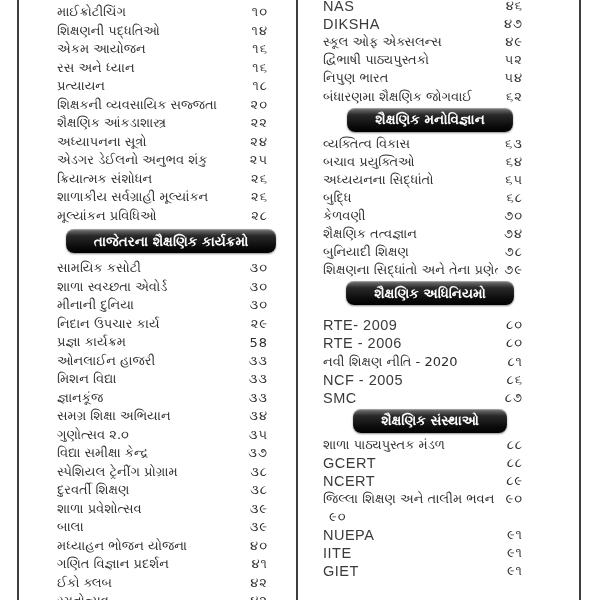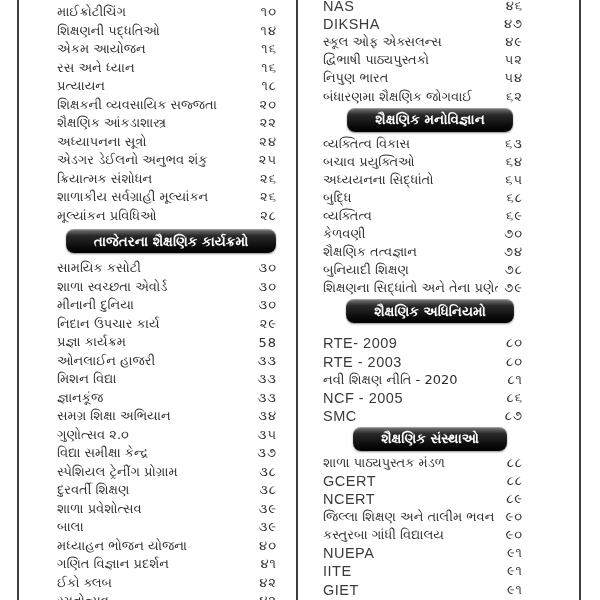--- a/index.html
+++ b/index.html
@@ -17,21 +17,21 @@
   .col-right{left:323px;width:214px;top:-3px;}
   .row{
     display:flex;justify-content:space-between;align-items:center;
     white-space:nowrap;color:#2e2e2e;flex:0 0 auto;
   }
   .col-left .row{height:18.5px;font-size:13px;text-align:right;}
   .col-right .row{height:18.1px;font-size:13px;}
   .row .title{overflow:hidden;text-overflow:clip;}
   .row .title.latin{font-family:"Liberation Sans", sans-serif;font-size:14.5px;color:#3a3a3a;letter-spacing:0.5px;}
   .row .pg{font-size:13px;letter-spacing:1px;color:#2e2e2e;padding-left:6px;}
-  .col-left .row .pg{margin-right:8px;}
+  .col-left .row .pg{margin-right:17px;}
   .col-right .row .pg{margin-right:14px;}
   .section-header{
     align-self:center;
     width:-moz-fit-content;width:fit-content;
     height:24px;border-radius:8px;
     display:flex;align-items:center;justify-content:center;
     padding:0 28px;
     background:linear-gradient(#7a7a7a, #2a2a2a 28%, #0b0b0b 75%, #000);
     color:#ffffff;font-weight:bold;font-size:13.5px;white-space:nowrap;
     box-shadow:0 1px 2px rgba(0,0,0,0.45), inset 0 1px 1px rgba(255,255,255,0.35);
@@ -214,24 +214,20 @@
       </div>
       <div class="row">
         <span class="title">અધ્યયનના સિદ્ધાંતો</span>
         <span class="pg">૬૫</span>
       </div>
       <div class="row">
         <span class="title">બુદ્ધિ</span>
         <span class="pg">૬૮</span>
       </div>
       <div class="row">
-        <span class="title">વ્યક્તિત્વ</span>
-        <span class="pg">૬૯</span>
-      </div>
-      <div class="row">
         <span class="title">કેળવણી</span>
         <span class="pg">૭૦</span>
       </div>
       <div class="row">
         <span class="title">શૈક્ષણિક તત્વજ્ઞાન</span>
         <span class="pg">૭૪</span>
       </div>
       <div class="row">
         <span class="title">બુનિયાદી શિક્ષણ</span>
         <span class="pg">૭૮</span>
@@ -242,21 +238,21 @@
       </div>
       <div class="section-header">
         <span>શૈક્ષણિક અધિનિયમો</span>
       </div>
       <div class="gap-after-header"></div>
       <div class="row">
         <span class="title latin">RTE- 2009</span>
         <span class="pg">૮૦</span>
       </div>
       <div class="row">
-        <span class="title latin">RTE - 2003</span>
+        <span class="title latin">RTE - 2006</span>
         <span class="pg">૮૦</span>
       </div>
       <div class="row">
         <span class="title">નવી શિક્ષણ નીતિ - 2020</span>
         <span class="pg">૮૧</span>
       </div>
       <div class="row">
         <span class="title latin">NCF  -  2005</span>
         <span class="pg">૮૬</span>
       </div>
@@ -277,21 +273,20 @@
       </div>
       <div class="row">
         <span class="title latin">NCERT</span>
         <span class="pg">૮૯</span>
       </div>
       <div class="row">
         <span class="title">જિલ્લા શિક્ષણ અને તાલીમ ભવન</span>
         <span class="pg">૯૦</span>
       </div>
       <div class="row">
-        <span class="title">કસ્તુરબા ગાંધી વિદ્યાલય</span>
         <span class="pg">૯૦</span>
       </div>
       <div class="row">
         <span class="title latin">NUEPA</span>
         <span class="pg">૯૧</span>
       </div>
       <div class="row">
         <span class="title latin">IITE</span>
         <span class="pg">૯૧</span>
       </div>

